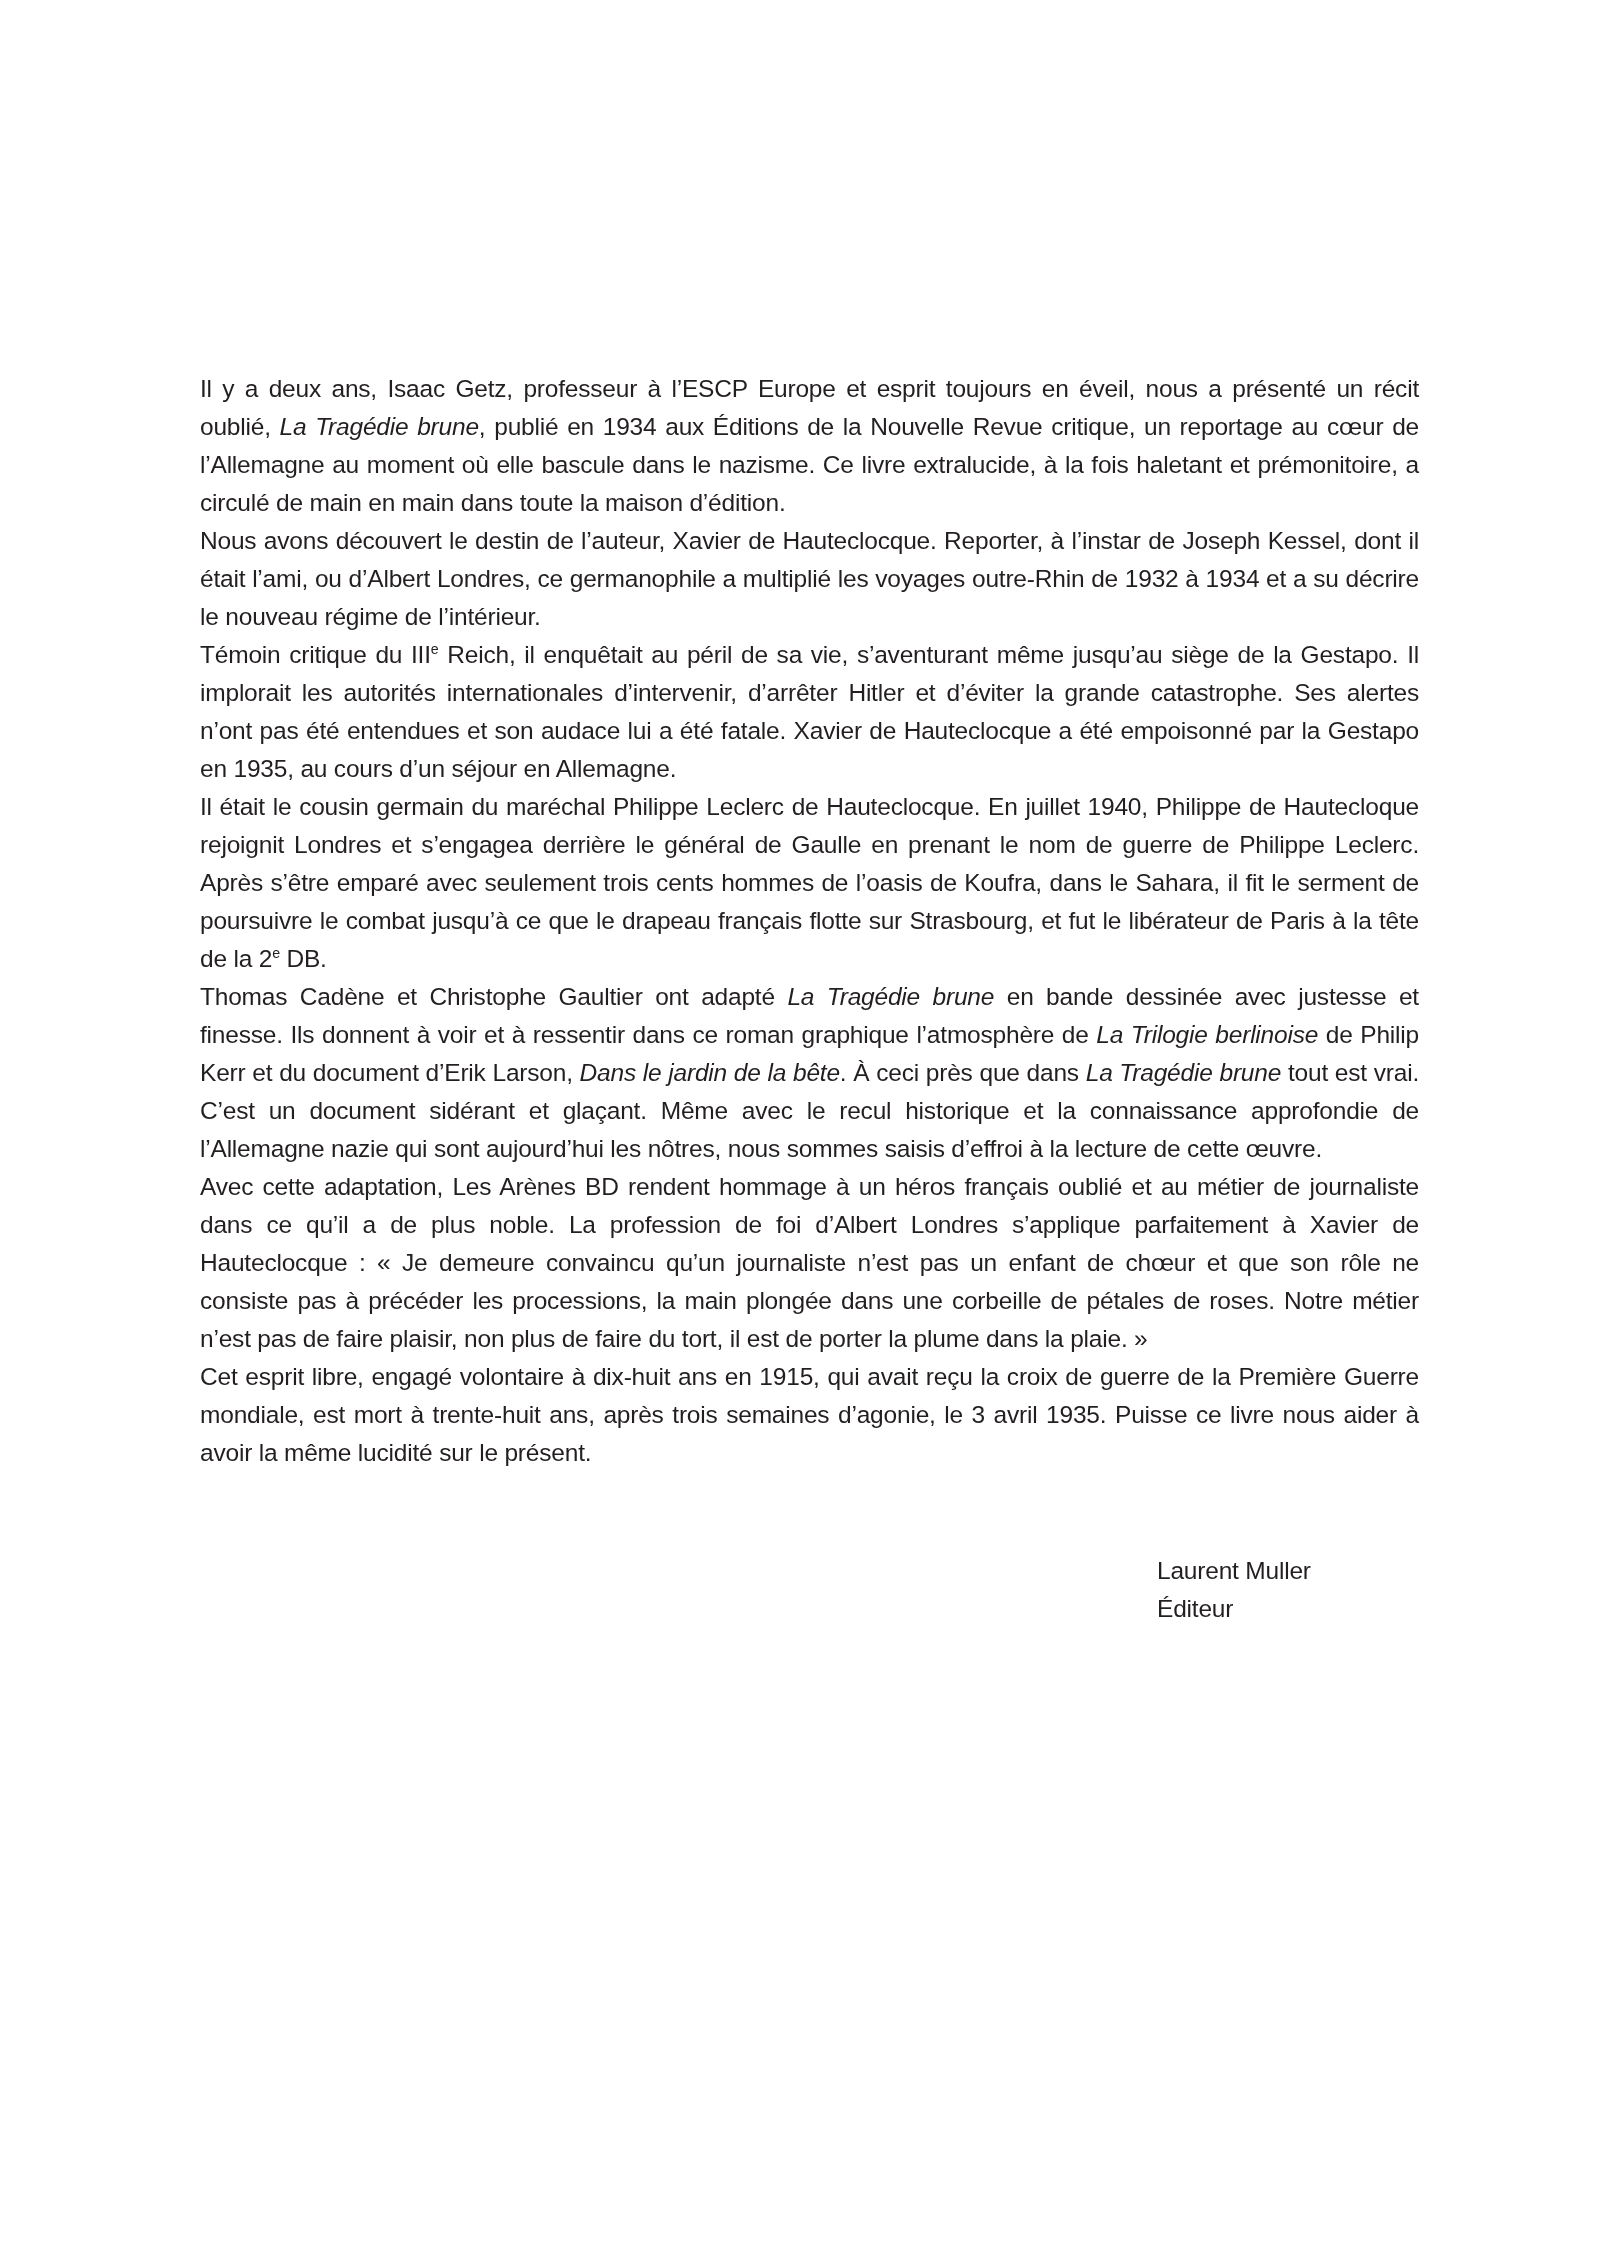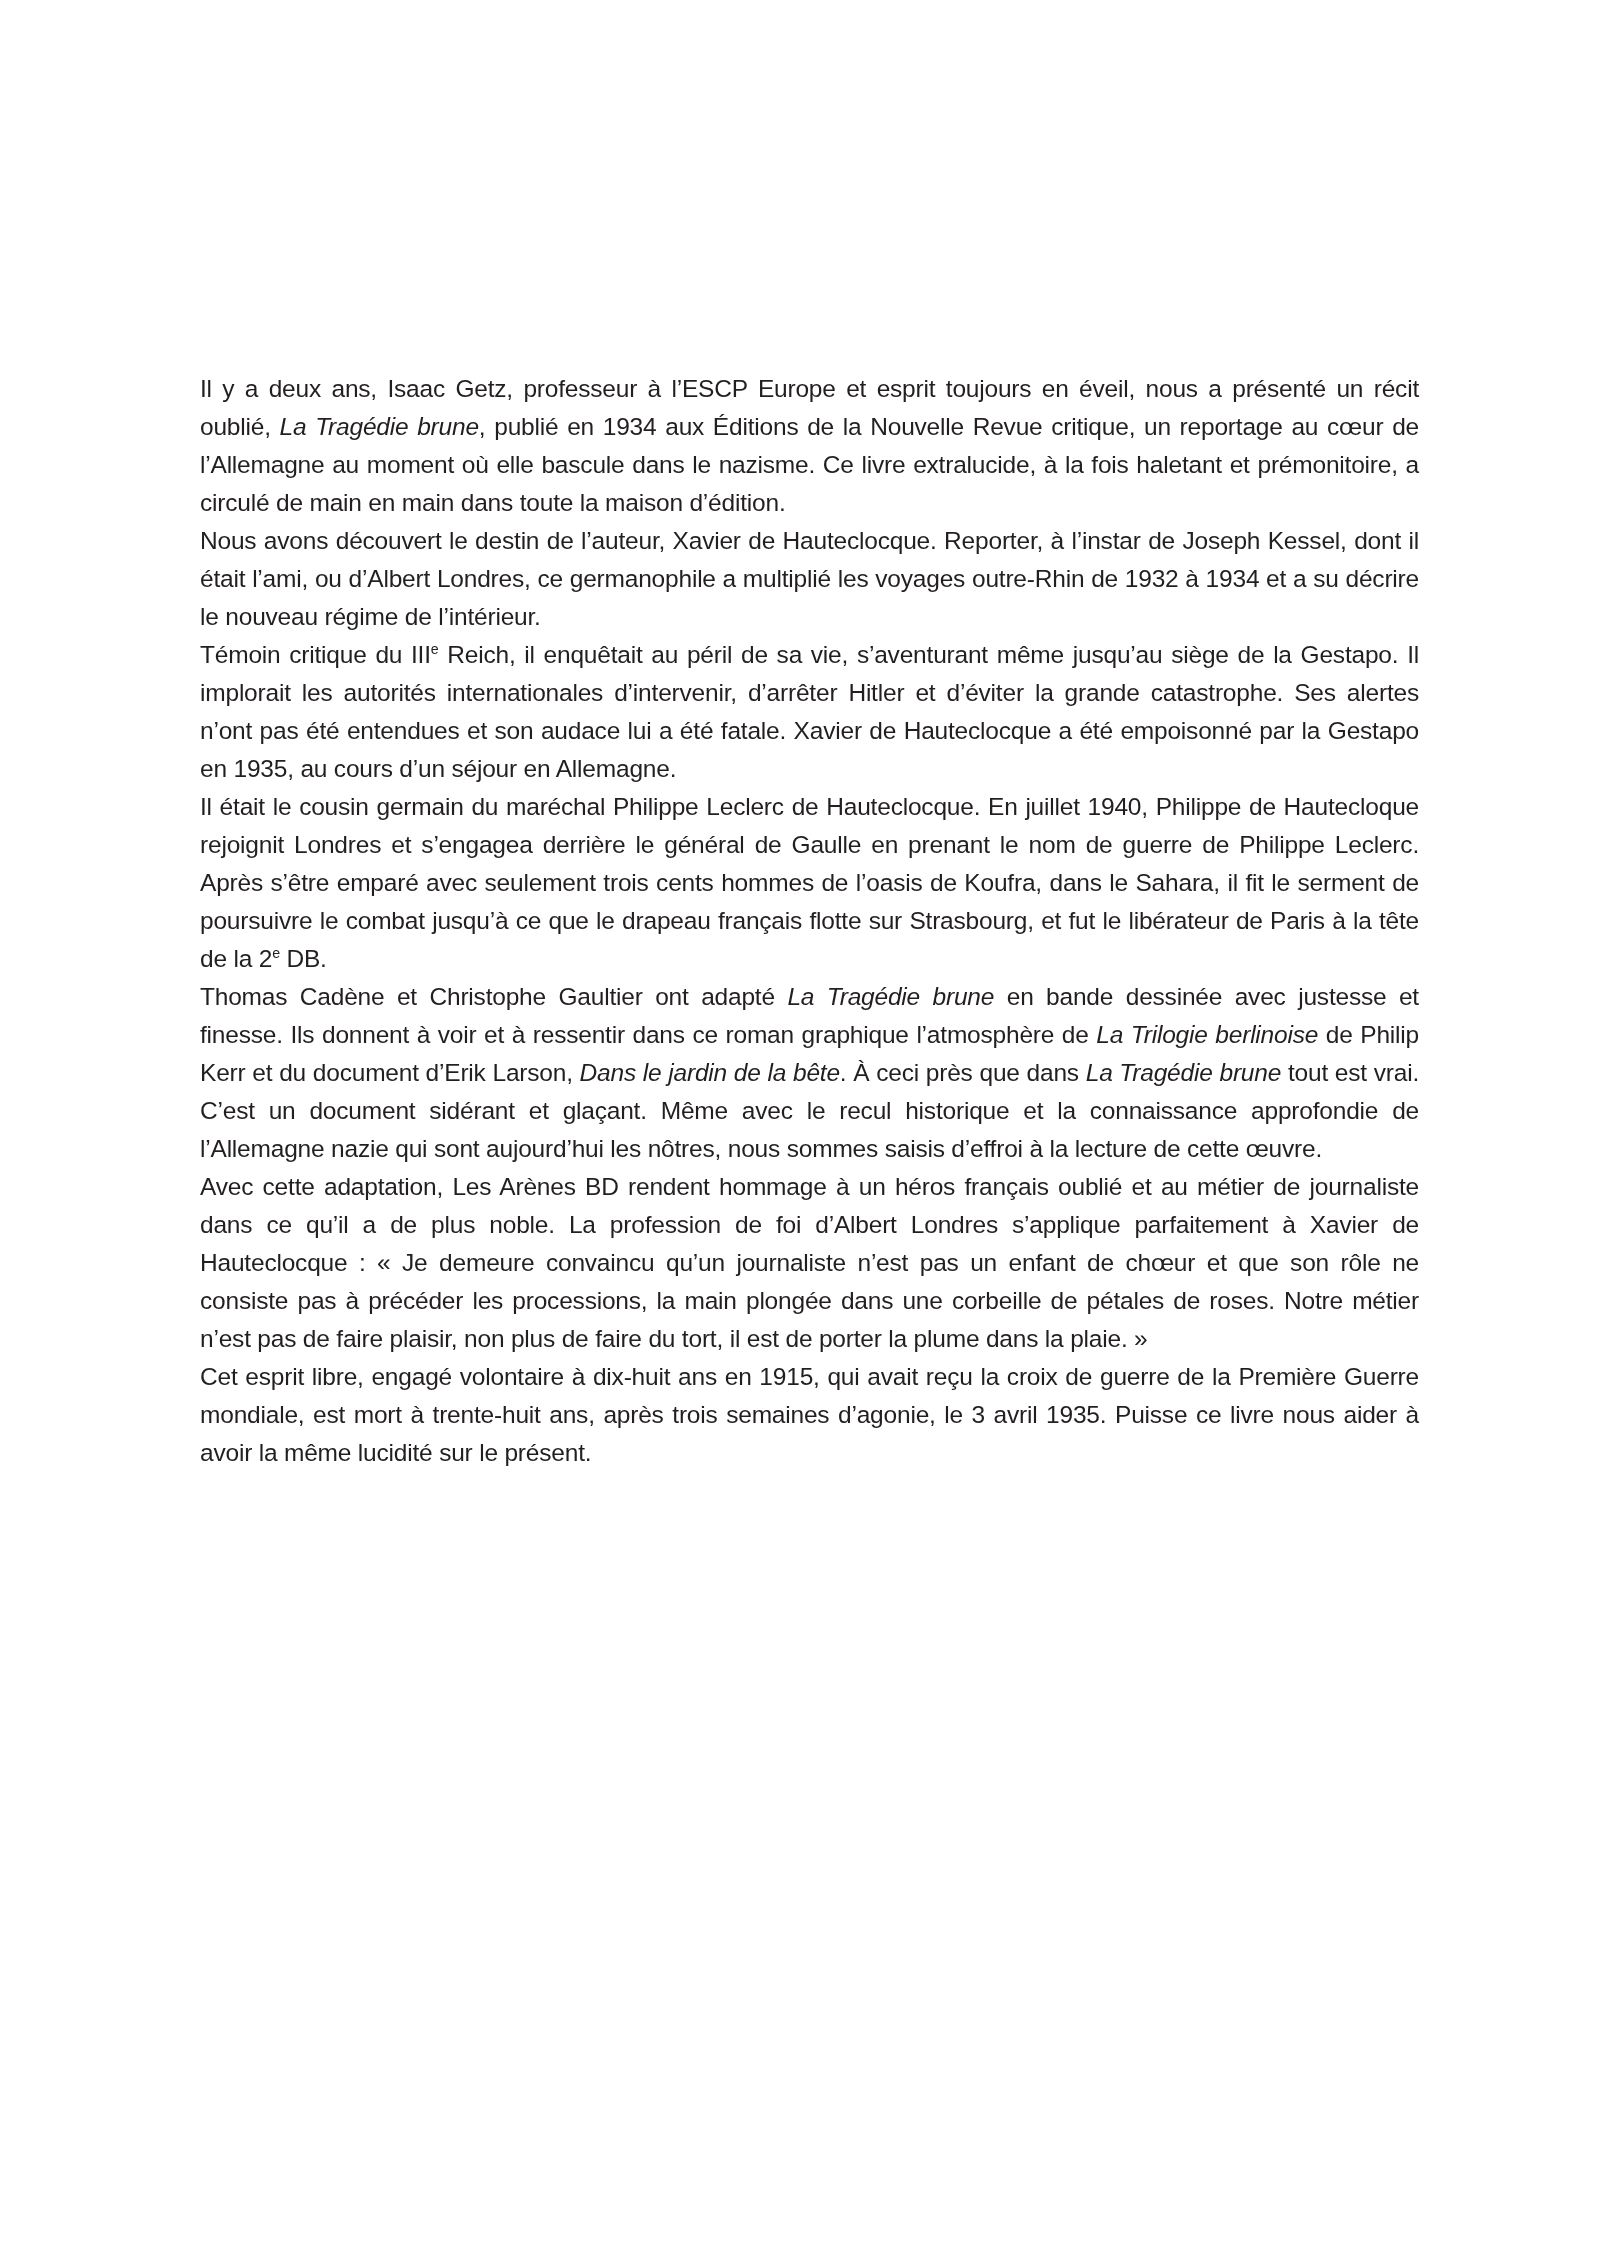--- a/index.html
+++ b/index.html
@@ -57,15 +57,19 @@
   <div class="text-block" style="color: rgb(35, 31, 32);">
     <div>
         <p><span>Il y a deux ans, Isaac Getz, professeur à l’ESCP Europe et esprit toujours en éveil, nous a présenté un récit oublié, </span><span class="i">La Tragédie brune</span><span>, publié en 1934 aux Éditions de la Nouvelle Revue critique, un reportage au cœur de l’Allemagne au moment où elle bascule dans le nazisme. Ce livre extralucide, à la fois haletant et prémonitoire, a circulé de main en main dans toute la maison d’édition.</span></p>
         <p><span>Nous avons découvert le destin de l’auteur, Xavier de Hauteclocque. Reporter, à l’instar de Joseph Kessel, dont il était l’ami, ou d’Albert Londres, ce germanophile a multiplié les voyages outre-Rhin de 1932 à 1934 et a su décrire le nouveau régime de l’intérieur.</span></p>
         <p><span>Témoin critique du III</span><sup>e</sup><span> Reich, il enquêtait au péril de sa vie, s’aventurant même jusqu’au siège de la Gestapo. Il implorait les autorités internationales d’intervenir, d’arrêter Hitler et d’éviter la grande catastrophe. Ses alertes n’ont pas été entendues et son audace lui a été fatale. Xavier de Hauteclocque a été empoisonné par la Gestapo en 1935, au cours d’un séjour en Allemagne.</span></p>
         <p><span>Il était le cousin germain du maréchal Philippe Leclerc de Hauteclocque. En juillet 1940, Philippe de Hautecloque rejoignit Londres et s’engagea derrière le général de Gaulle en prenant le nom de guerre de Philippe Leclerc. Après s’être emparé avec seulement trois cents hommes de l’oasis de Koufra, dans le Sahara, il fit le serment de poursuivre le combat jusqu’à ce que le drapeau français flotte sur Strasbourg, et fut le libérateur de Paris à la tête de la 2</span><sup>e</sup><span> DB.</span></p>
         <p><span>Thomas Cadène et Christophe Gaultier ont adapté </span><span class="i">La Tragédie brune</span><span> en bande dessinée avec justesse et finesse. Ils donnent à voir et à ressentir dans ce roman graphique l’atmosphère de </span><span class="i">La Trilogie berlinoise</span><span> de Philip Kerr et du document d’Erik Larson, </span><span class="i">Dans le jardin de la bête</span><span>. À ceci près que dans </span><span class="i">La Tragédie brune</span><span> tout est vrai. C’est un document sidérant et glaçant. Même avec le recul historique et la connaissance approfondie de l’Allemagne nazie qui sont aujourd’hui les nôtres, nous sommes saisis d’effroi à la lecture de cette œuvre.</span></p>
         <p><span>Avec cette adaptation, Les Arènes BD rendent hommage à un héros français oublié et au métier de journaliste dans ce qu’il a de plus noble. La profession de foi d’Albert Londres s’applique parfaitement à Xavier de Hauteclocque&nbsp;: «&nbsp;Je demeure convaincu qu’un journaliste n’est pas un enfant de chœur et que son rôle ne consiste pas à précéder les processions, la main plongée dans une corbeille de pétales de roses. Notre métier n’est pas de faire plaisir, non plus de faire du tort, il est de porter la plume dans la plaie.&nbsp;»</span></p>
         <p><span>Cet esprit libre, engagé volontaire à dix-huit ans en 1915, qui avait reçu la croix de guerre de la Première Guerre mondiale, est mort à trente-huit ans, après trois semaines d’agonie, le 3 avril 1935. Puisse ce livre nous aider à avoir la même lucidité sur le présent.</span></p>
       </div>
+    <div class="signature">
+      <div>Laurent Muller</div>
+      <div>Éditeur</div>
+    </div>
   </div>
 </div>
 
 
 </body></html>

